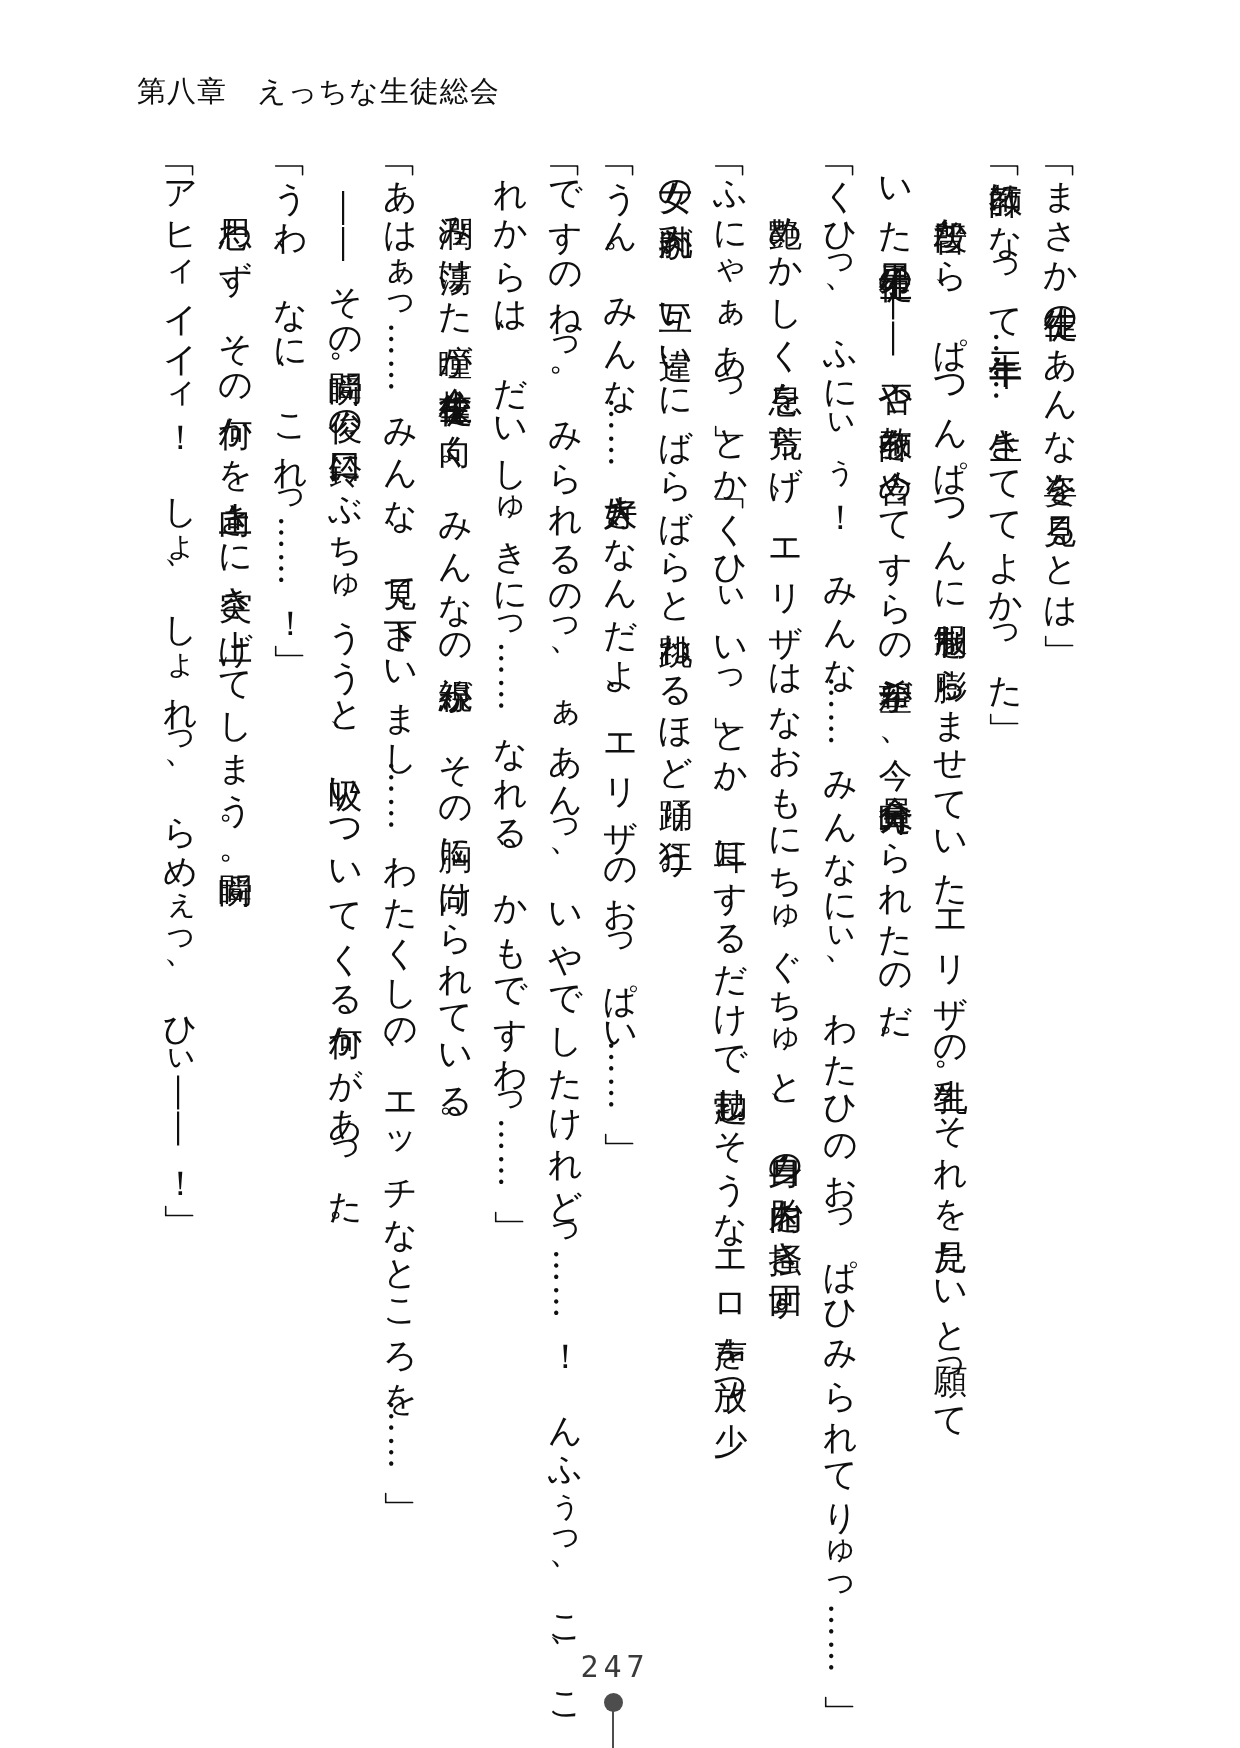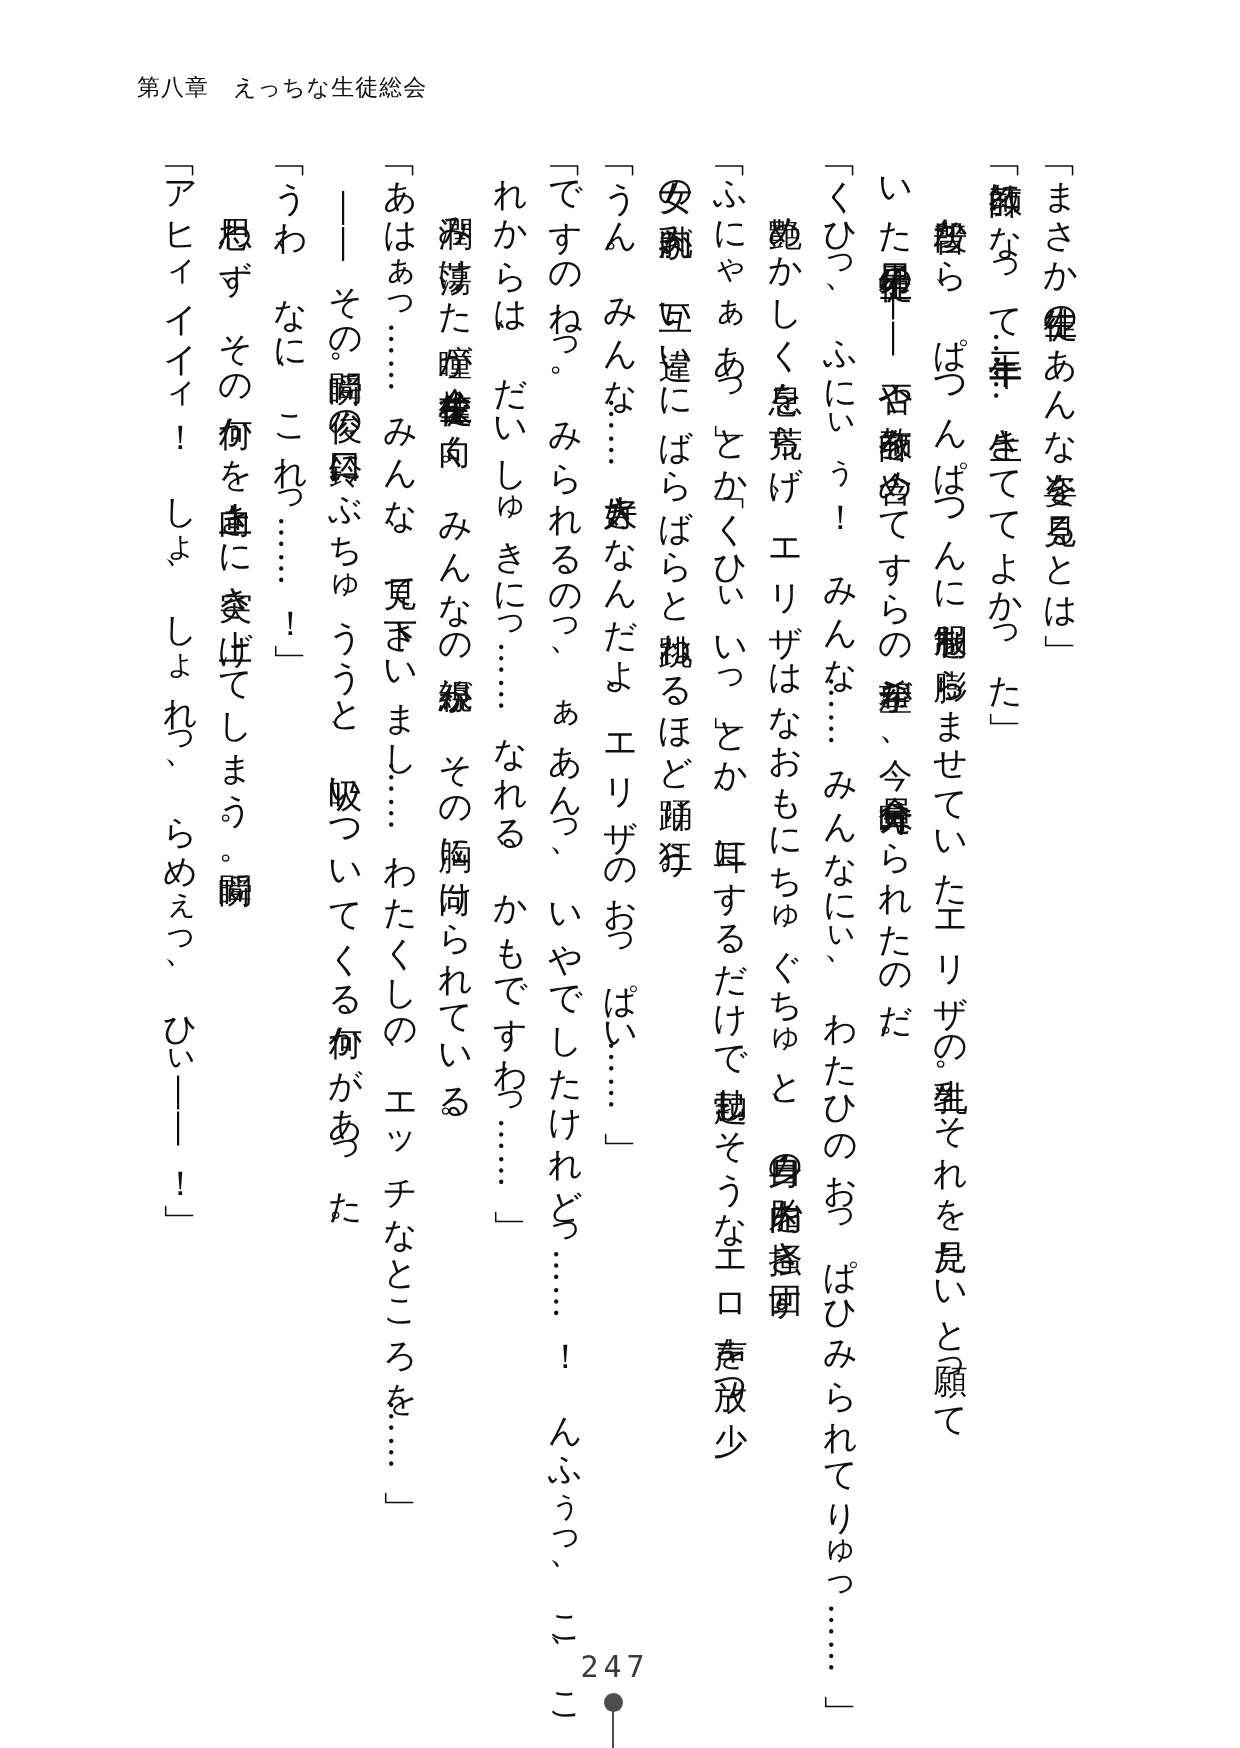--- a/index.html
+++ b/index.html
@@ -12,21 +12,21 @@
     overflow:hidden;
   }
   .page {
     position:absolute; left:0; top:0;
     width:1240px; height:1748px;
     background:#ffffff;
   }
   .chapter-header {
     position:absolute;
     left:137px; top:72px;
-    font-size:23px;
+    font-size:29px;
     letter-spacing:1px;
     white-space:nowrap;
   }
   .text-body {
     position:absolute;
     top:155px; right:152px;
     height:1452px;
     writing-mode:vertical-rl;
     text-orientation:mixed;
     font-size:34px;

